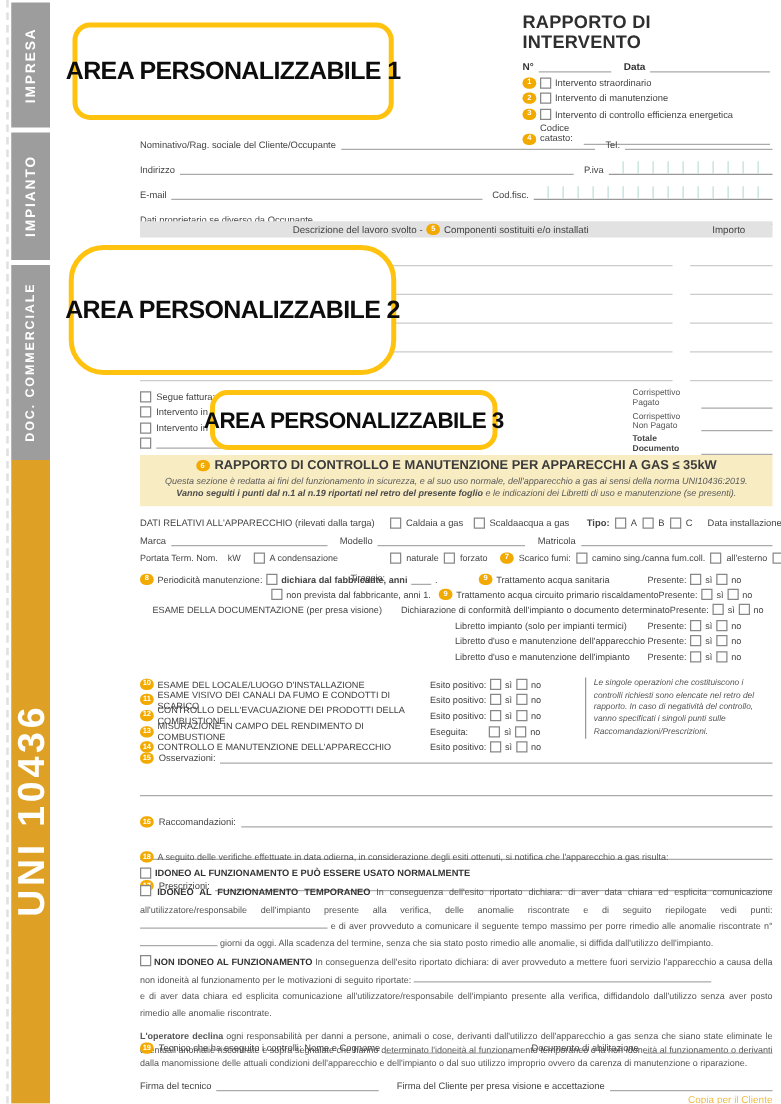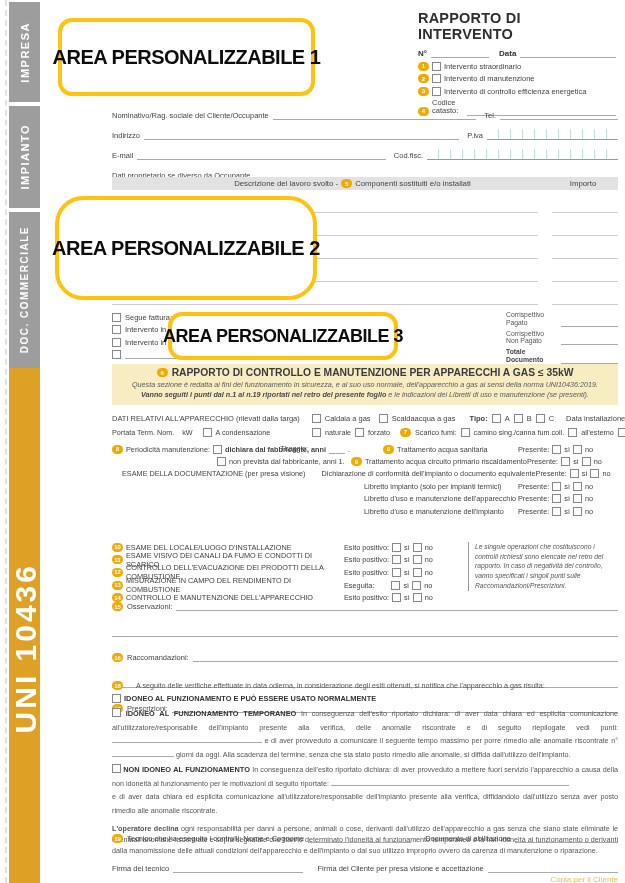--- a/index.html
+++ b/index.html
@@ -77,21 +77,21 @@
   .ctl{display:flex;align-items:center;height:12.6px;font-size:7.3px;color:#3e3e3e;}
   .ctl .nm{flex:0 0 230px;display:flex;align-items:center;gap:3px;}
   .ctl .es{width:118px;display:flex;align-items:center;gap:3px;margin-left:2px;}
   #note{position:absolute;right:0;top:1px;width:150px;border-left:1px solid #999;padding-left:6px;
         font-size:6.7px;font-style:italic;color:#555;line-height:1.45;box-sizing:border-box;}
   
   #notes{position:absolute;left:112px;top:601px;width:506px;}
   #notes .frow{align-items:flex-end;}
   
   #out{position:absolute;left:112px;top:681px;width:506px;font-size:7.2px;color:#555;}
-  #out .intro{display:flex;align-items:center;gap:13px;margin-bottom:4px;}
+  #out .intro{display:flex;align-items:center;gap:3px;margin-bottom:4px;}
   #out .o1{display:flex;align-items:center;gap:3px;font-weight:bold;color:#333;font-size:7.4px;margin-bottom:4px;}
   #out p{margin:0 0 2px 0;text-align:justify;line-height:13.5px;}
   #out p .ti{font-weight:bold;color:#333;font-size:7.4px;}
   #out .dec{line-height:11px;margin-top:6px;}
   
   #foot{position:absolute;left:112px;top:831px;width:506px;}
   #foot .frow{height:12px;}
   .copy{position:absolute;right:0;top:44px;font-size:8px;color:#eebb44;}
 </style>
 </head>
@@ -296,20 +296,28 @@
       <span class="cb" style="margin-left:4px;"></span>
       <span class="lbl">Scaldaacqua a gas</span>
       <span class="lbl" style="margin-left:10px;font-weight:bold;">Tipo:</span>
       <span class="cb"></span>
         <span class="lbl">A</span>
       <span class="cb"></span>
         <span class="lbl">B</span>
       <span class="cb"></span>
         <span class="lbl">C</span>
       <span class="lbl" style="margin-left:8px;">Data installazione:</span>
+      <span class="ln"></span>
+    </div>
+    <div class="frow">
+      <span class="lbl">Marca</span>
+      <span class="ln" style="max-width:125px;"></span>
+      <span class="lbl" style="margin-left:6px;">Modello</span>
+      <span class="ln" style="max-width:118px;"></span>
+      <span class="lbl" style="margin-left:6px;">Matricola</span>
       <span class="ln"></span>
     </div>
     <div class="frow" style="font-size:7.2px;">
       <span class="lbl">Portata Term. Nom.</span>
       <span class="ln" style="max-width:34px;"></span>
       <span class="lbl">kW</span>
       <span class="cb" style="margin-left:6px;"></span>
       <span class="lbl">A condensazione</span>
       <span class="lbl" style="margin-left:6px;margin-top:32px;">Tiraggio:</span>
       <span class="cb"></span>
@@ -362,21 +370,21 @@
           <span>sì</span>
         <span class="cb"></span>
           <span>no</span>
       </div>
     </div>
     <div class="grid">
       <div class="c1" style="padding-left:10px;box-sizing:border-box;">
         <span class="lbl">ESAME DELLA DOCUMENTAZIONE (per presa visione)</span>
       </div>
       <div class="c2">
-          <span class="lbl">Dichiarazione di conformità dell'impianto o documento equivalente</span>
+          <span class="lbl">Dichiarazione di conformità dell'impianto o documento determinato</span>
         </div>
       <div class="c3">
         <span class="lbl">Presente:</span>
         <span class="cb"></span>
           <span>sì</span>
         <span class="cb"></span>
           <span>no</span>
       </div>
     </div>
     <div class="grid">

